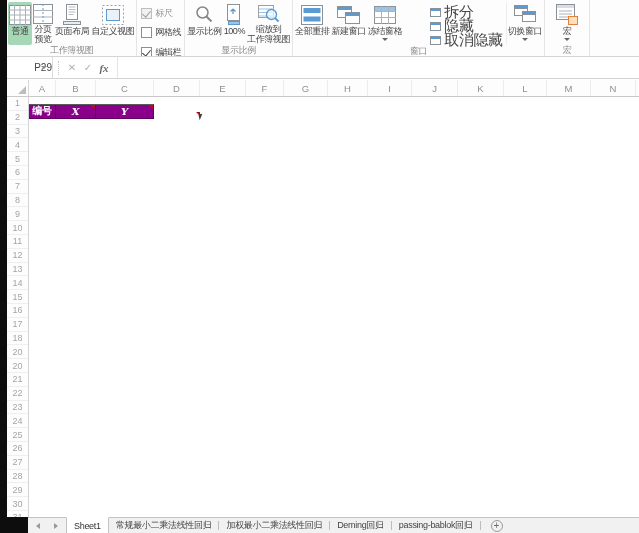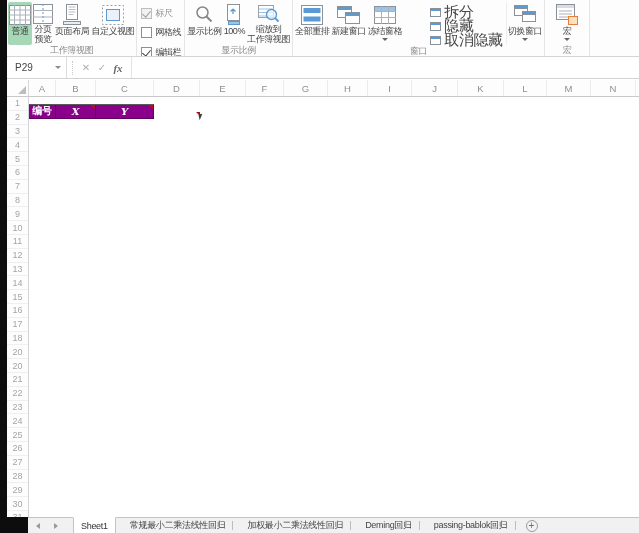--- a/index.html
+++ b/index.html
@@ -41,22 +41,22 @@
   .smallbtn { display:flex; align-items:center; gap:3px; font-size:15px; color:#454545; height:12px; letter-spacing:-0.4px; white-space:nowrap;margin-left:24px; }
   .smallbtn.disabled { color:#b2b2b2; }
   .win-ico { width:11px; height:9px; border:1px solid #8a9199; background:#fff; position:relative; flex:0 0 auto; }
   .win-ico::before { content:""; position:absolute; left:0; top:0; right:0; height:2px; background:#5b9bd5; }
   .win-ico.gray { border-color:#bcbcbc; }
   .win-ico.gray::before { background:#cfcfcf; }
 
   
   .formula-bar { position:absolute; left:7px; top:57px; width:632px; height:22px; background:#fff;
                  border-bottom:1px solid #d2d2d2; display:flex; align-items:stretch; z-index:5; }
-  .name-box { width:60px; display:flex; align-items:center; padding-left:8px; font-size:10px; color:#444;
-              border-right:1px solid #dcdcdc; position:relative; }
+  .name-box { width:46px; display:flex; align-items:center; padding-left:15px; font-size:10px; color:#444;
+              border-right:1px solid #dcdcdc; position:relative;justify-content:flex-end; }
   .name-caret { position:absolute; right:5px; top:9px; width:0; height:0;
                 border-left:3px solid transparent; border-right:3px solid transparent; border-top:3px solid #8c8c8c; }
   .fb-sep { width:1px; border-left:1px dotted #c9c9c9; height:14px; align-self:center; margin:0 5px; }
   .fb-btn { width:16px; display:flex; align-items:center; justify-content:center; color:#b0b0b0; font-size:10px; }
   .fb-fx { font-family:"Liberation Serif","DejaVu Serif",serif; font-style:italic; font-weight:bold; color:#6b6b6b; font-size:11px; }
   .fb-field { flex:1; border-left:1px solid #e4e4e4; margin-left:5px; }
 
   
   .col-headers { position:absolute; left:7px; top:80px; width:632px; height:17px; background:#fdfdfd;
                  border-bottom:1px solid #c9c9c9; display:flex; font-size:9.5px; color:#8f8f8f; z-index:4; }
@@ -82,21 +82,21 @@
   .mouse-cursor { position:absolute; width:0; height:0;
                   border-top:6px solid #3c3c3c; border-right:4px solid transparent; transform:rotate(-12deg); }
 
   
   .tab-bar { position:absolute; left:0; top:517px; width:639px; height:16px; background:#f1f1f1;
              border-top:1px solid #c3c3c3; display:flex; align-items:stretch; font-size:9px; color:#454545; z-index:65; }
   .nav-arrows { display:flex; align-items:center; gap:14px; margin-left:36px; margin-right:8px; }
   .nav-tri { width:0; height:0; }
   .nav-tri.left { border-top:3.5px solid transparent; border-bottom:3.5px solid transparent; border-right:4px solid #9a9a9a; }
   .nav-tri.right { border-top:3.5px solid transparent; border-bottom:3.5px solid transparent; border-left:4px solid #9a9a9a; }
-  .tab { padding:0 7px; display:flex; align-items:center; white-space:nowrap; letter-spacing:-0.3px;margin-left:7px; }
+  .tab { padding:0 7px; display:flex; align-items:center; white-space:nowrap; letter-spacing:-0.3px; }
   .tab.active { background:#fff; color:#333; border-left:1px solid #c3c3c3; border-right:1px solid #c3c3c3; margin-top:-1px; border-top:1px solid #fff; }
   .tab-divider { width:1px; height:9px; background:#bcbcbc; align-self:center; }
   .add-tab { width:12px; height:12px; border-radius:50%; border:1px solid #9c9c9c; color:#6e6e6e;
              display:flex; align-items:center; justify-content:center; margin-left:10px; align-self:center;
              font-size:10px; line-height:1; flex:0 0 auto; }
   svg { display:block; }
 </style>
 </head>
 <body>
 

